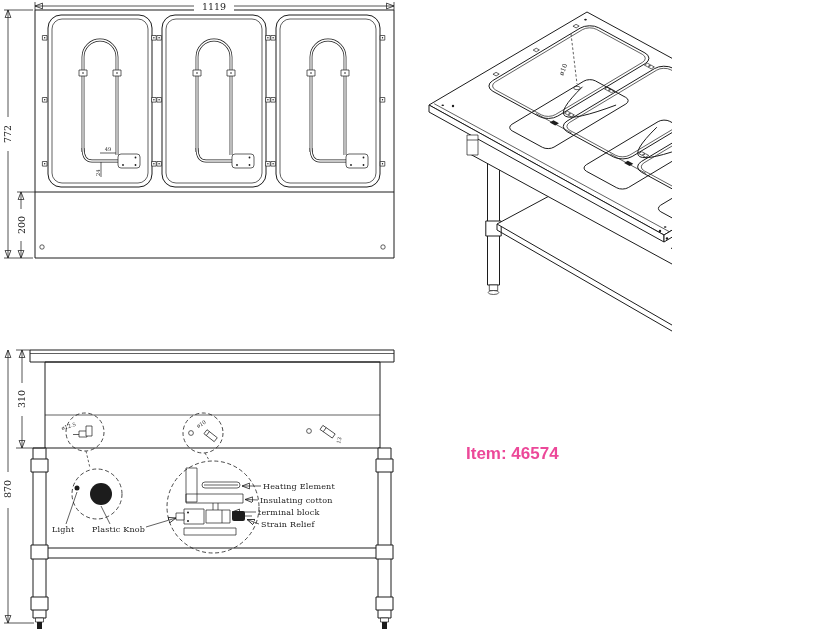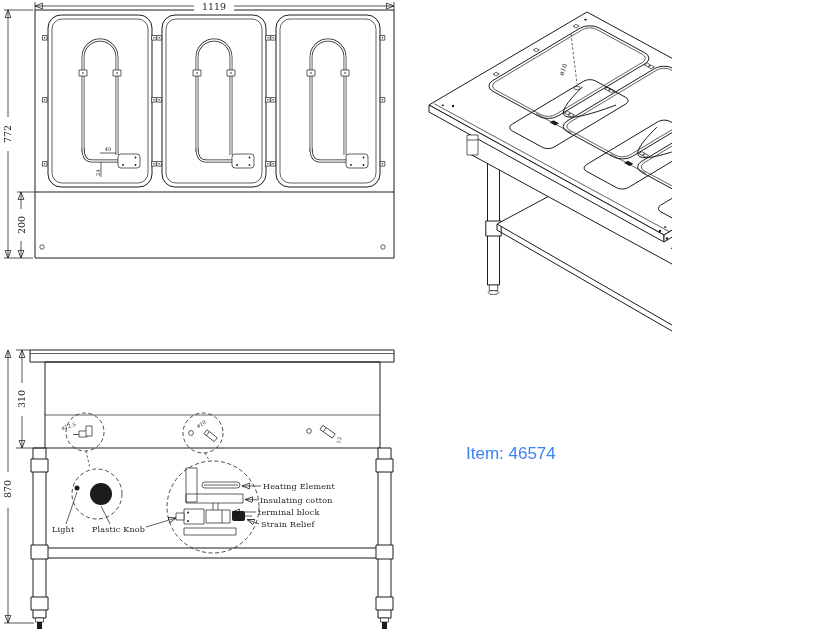--- a/index.html
+++ b/index.html
@@ -16,22 +16,22 @@
   .dim{stroke-width:0.75;}
   .dsh{stroke-dasharray:4 2.6;stroke-width:0.8;}
   .dshf{stroke-dasharray:2.5 2;stroke-width:0.7;}
   .tube{stroke-width:2.8;}
   .tubew{stroke:#fff;stroke-width:1.4;}
   svg text{fill:var(--ink);stroke:none;font-family:"DejaVu Serif",serif;}
   .t9{font-size:9.5px;}
   .t8{font-size:8px;letter-spacing:.2px;}
   .t6{font-size:6.5px;}
   .t5{font-size:5.2px;}
-  .item-info{position:absolute;left:466px;top:441px;font-size:17px;font-weight:400;
-             color:#3b82f6;line-height:1.5;}
+  .item-info{position:absolute;left:466px;top:441px;font-size:17px;font-weight:700;
+             color:#ec4899;line-height:1.5;}
 </style>
 </head>
 <body>
 
 <div class="stage">
 <svg width="827" height="631" viewBox="0 0 827 631">
   <defs>
     <marker id="ar" viewBox="0 0 10 10" refX="9.5" refY="5" markerWidth="8" markerHeight="8" orient="auto-start-reverse" markerUnits="userSpaceOnUse">
       <path d="M0 1.4 L9.5 5 L0 8.6 Z" fill="#1c1c1c" stroke="none"></path>
     </marker>

